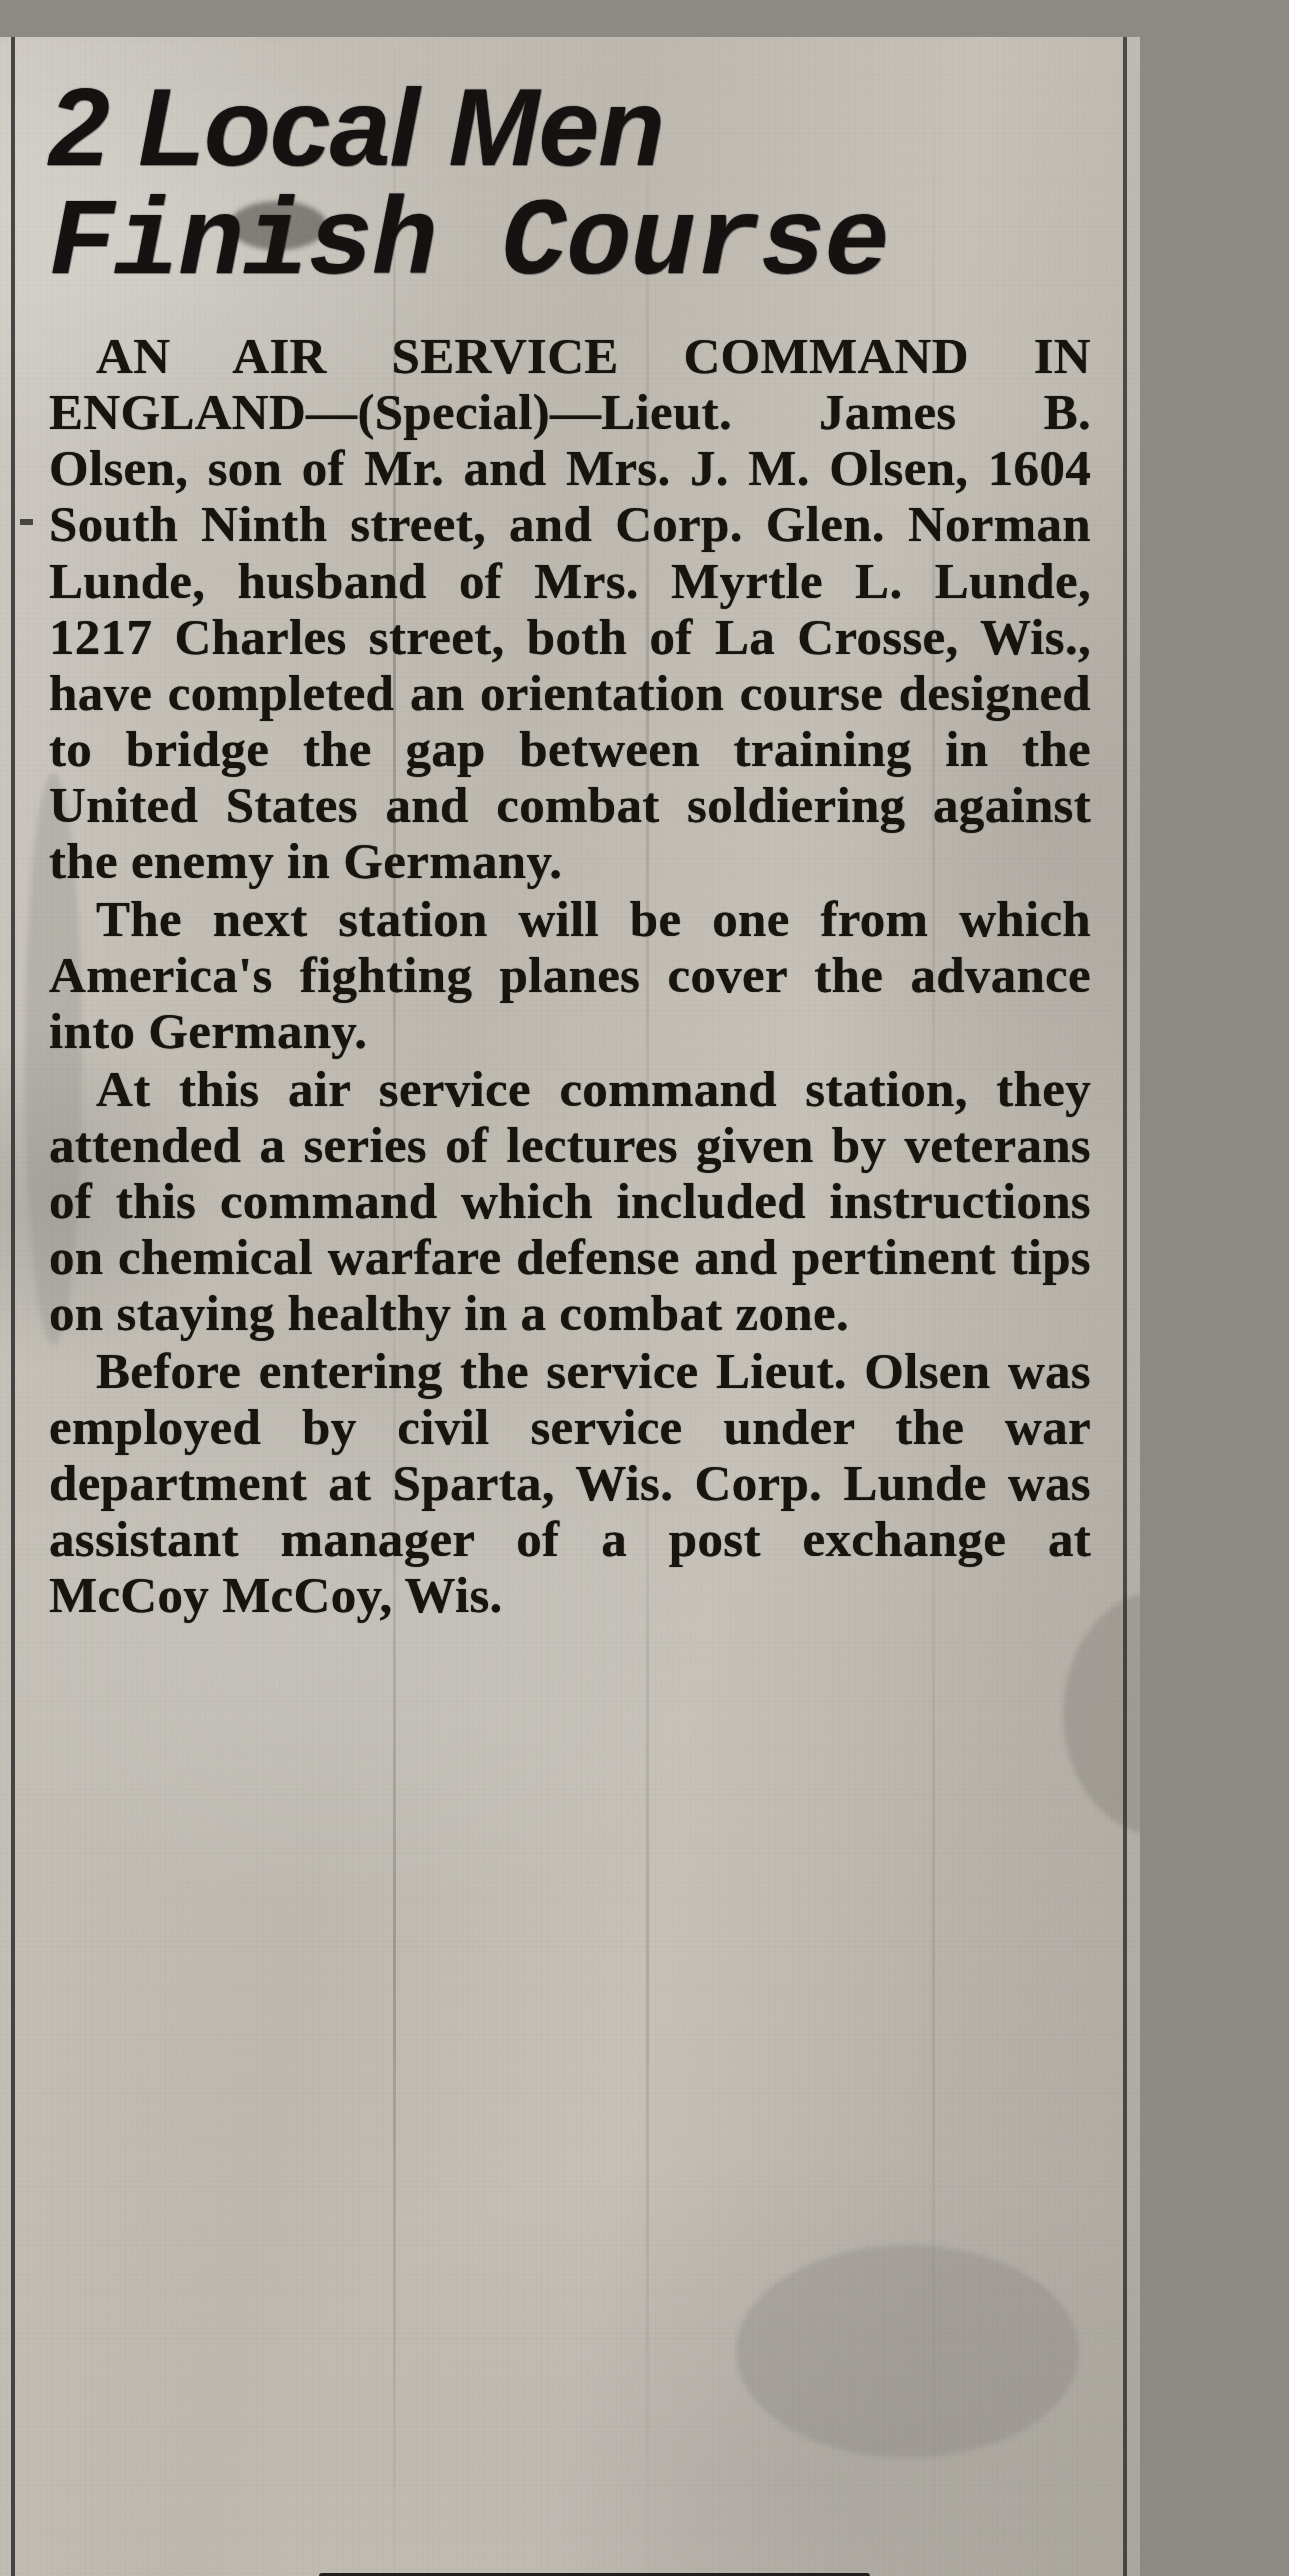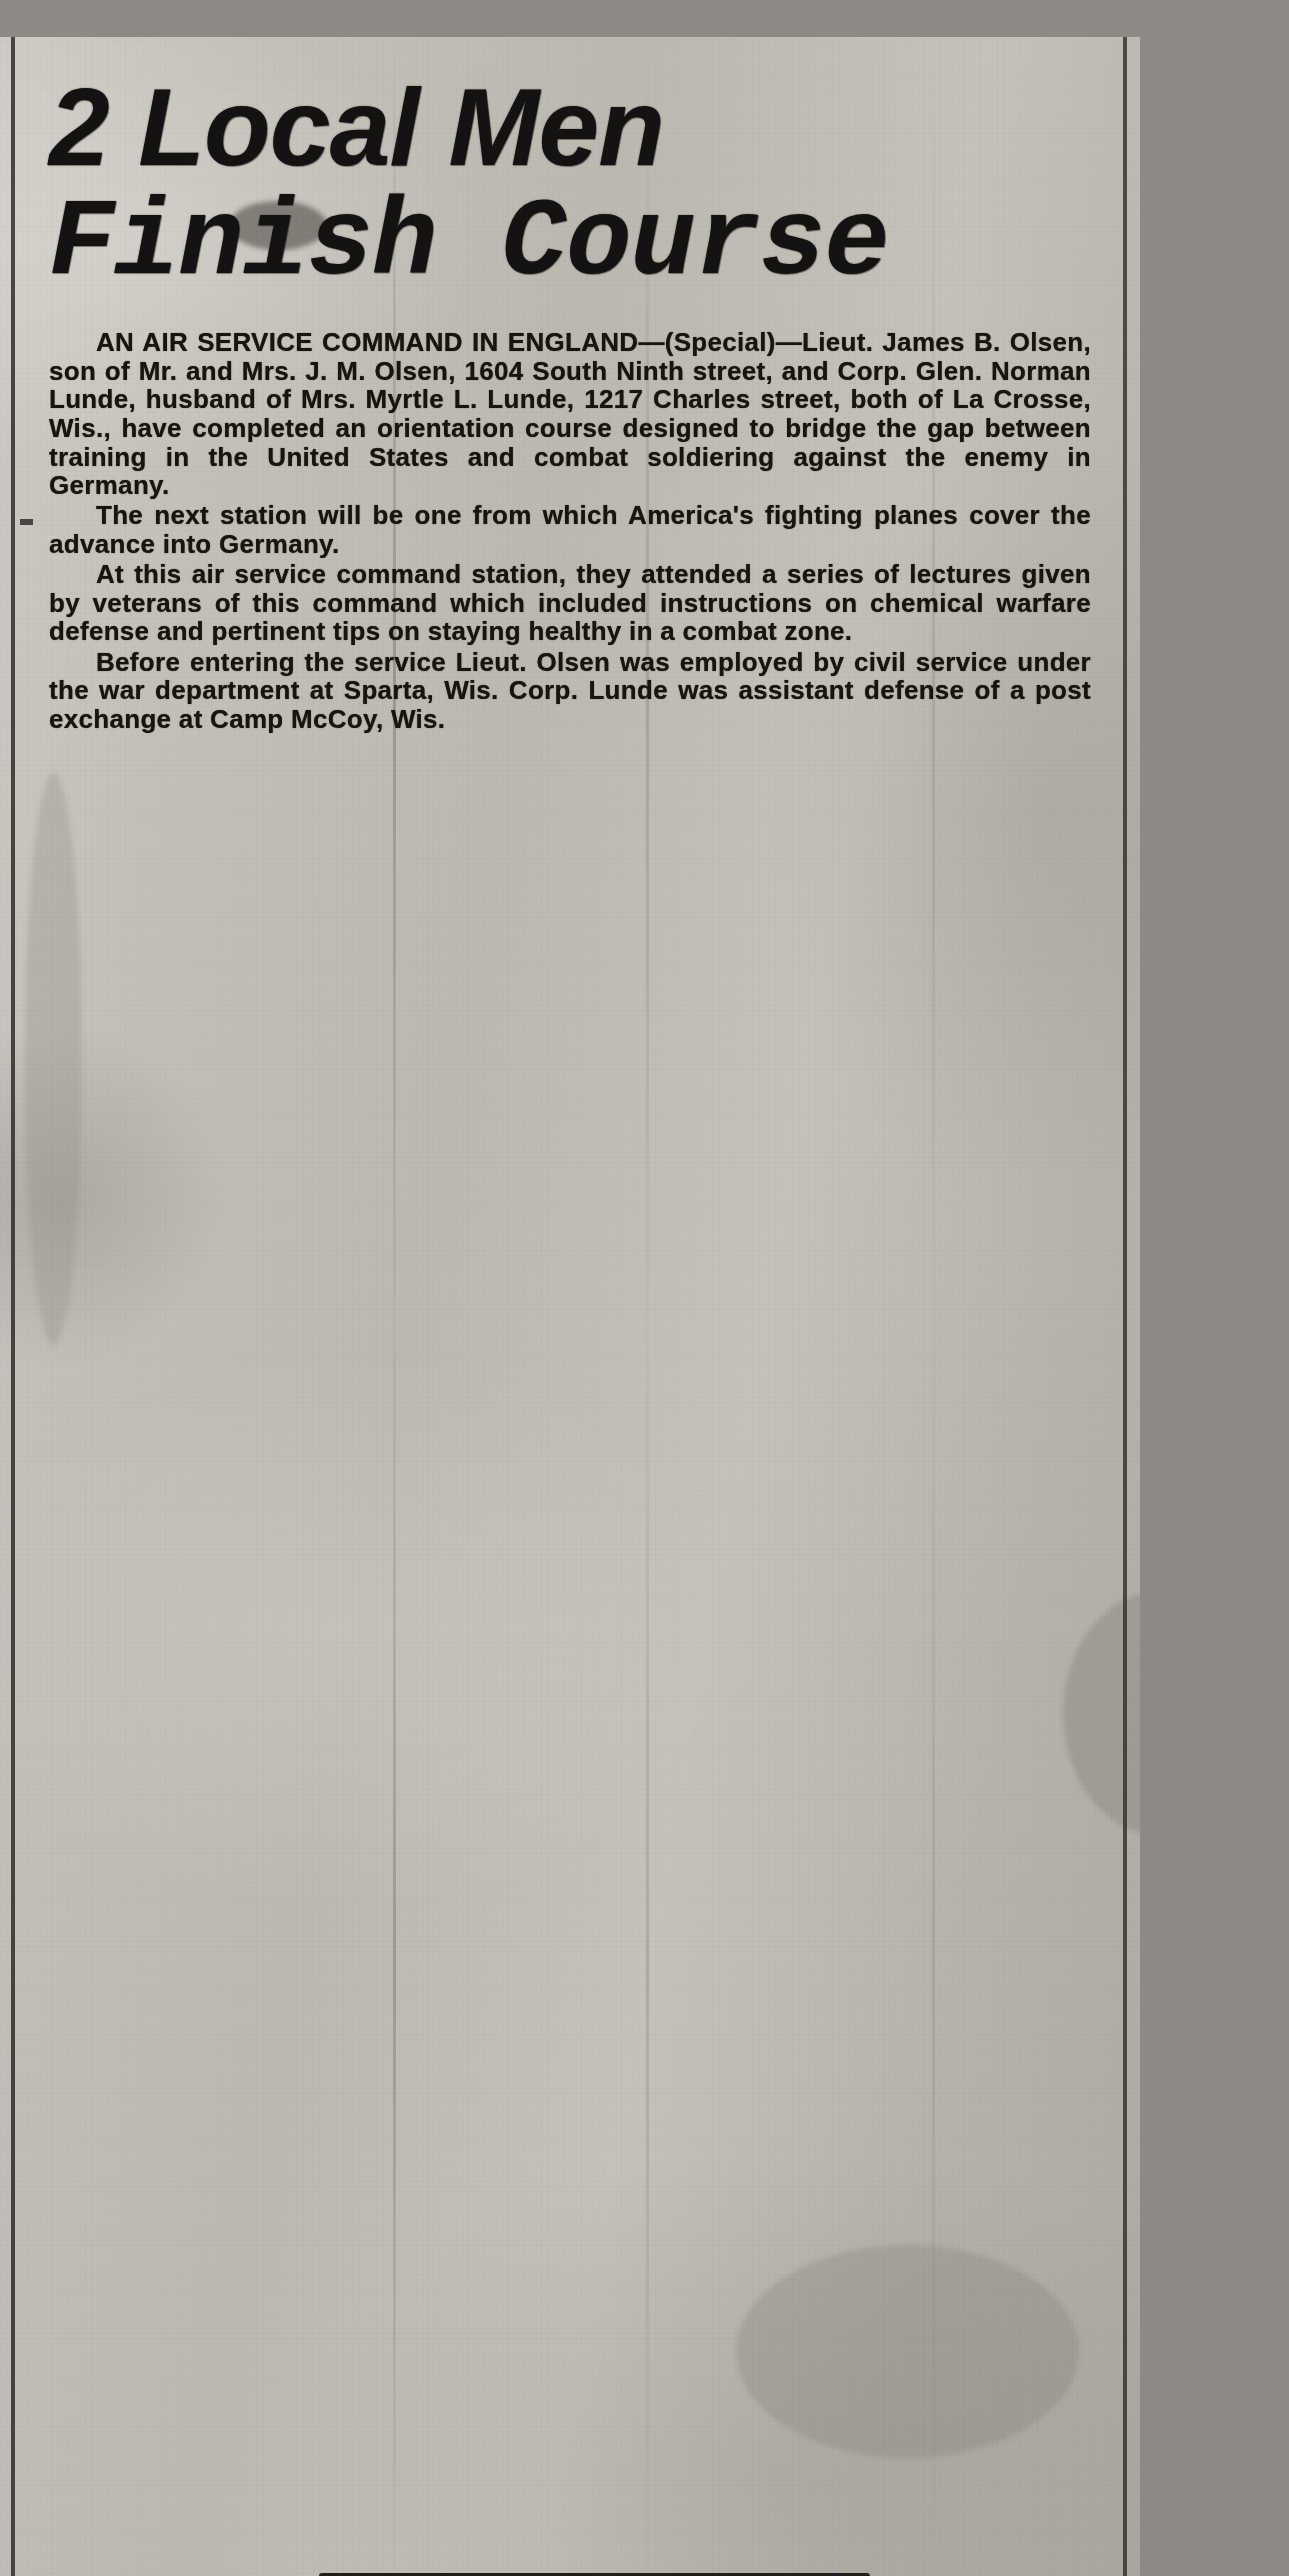--- a/index.html
+++ b/index.html
@@ -73,24 +73,24 @@
     color: #141312;
     font-size: 109px;
     line-height: 1.00;
     letter-spacing: -0.8px;
     margin: 0 0 6.5px 0;
     text-shadow: 0 0 1.6px rgba(20,19,18,0.55), 0.8px 0.8px 0 rgba(20,19,18,0.35);
   }
   .headline .l2 { display: block; margin-top: 8.2px; font-family: Liberation Mono, monospace; }
   .body {
     margin-top: 29px;
-    font-family: Liberation Sans, sans-serif;
+    font-family: Liberation Serif, serif;
     font-weight: bold;
     color: #16150f;
-    font-size: 26px;
+    font-size: 51px;
     line-height: 1.10;
     text-align: justify;
     text-align-last: left;
     letter-spacing: 0.3px;
     text-shadow: 0 0 1.1px rgba(22,21,15,0.75);
   }
   .body p {
     margin: 0 0 1.6px 0;
     text-indent: 47px;
   }
@@ -149,21 +149,21 @@
   <div id="content">
     <h1 class="headline">
       <span>2 Local Men</span>
       <span class="l2">Finish Course</span>
     </h1>
 
     <div class="body">
       <p class="lead">AN AIR SERVICE COMMAND IN ENGLAND—(Special)—Lieut. James B. Olsen, son of Mr. and Mrs. J. M. Olsen, 1604 South Ninth street, and Corp. Glen. Norman Lunde, husband of Mrs. Myrtle L. Lunde, 1217 Charles street, both of La Crosse, Wis., have completed an orientation course designed to bridge the gap between training in the United States and combat soldiering against the enemy in Germany.</p>
       <p>The next station will be one from which America's fighting planes cover the advance into Germany.</p>
       <p>At this air service command station, they attended a series of lectures given by veterans of this command which included instructions on chemical warfare defense and pertinent tips on staying healthy in a combat zone.</p>
-      <p>Before entering the service Lieut. Olsen was employed by civil service under the war department at Sparta, Wis. Corp. Lunde was assistant defense of a post exchange at Camp McCoy, Wis.</p>
+      <p>Before entering the service Lieut. Olsen was employed by civil service under the war department at Sparta, Wis. Corp. Lunde was assistant manager of a post exchange at McCoy McCoy, Wis.</p>
     </div>
   </div>
 
   <div class="bottom-rule"></div>
   <div class="bottom-dot"></div>
 
   <div id="grain"></div>
 </div>
 
 

